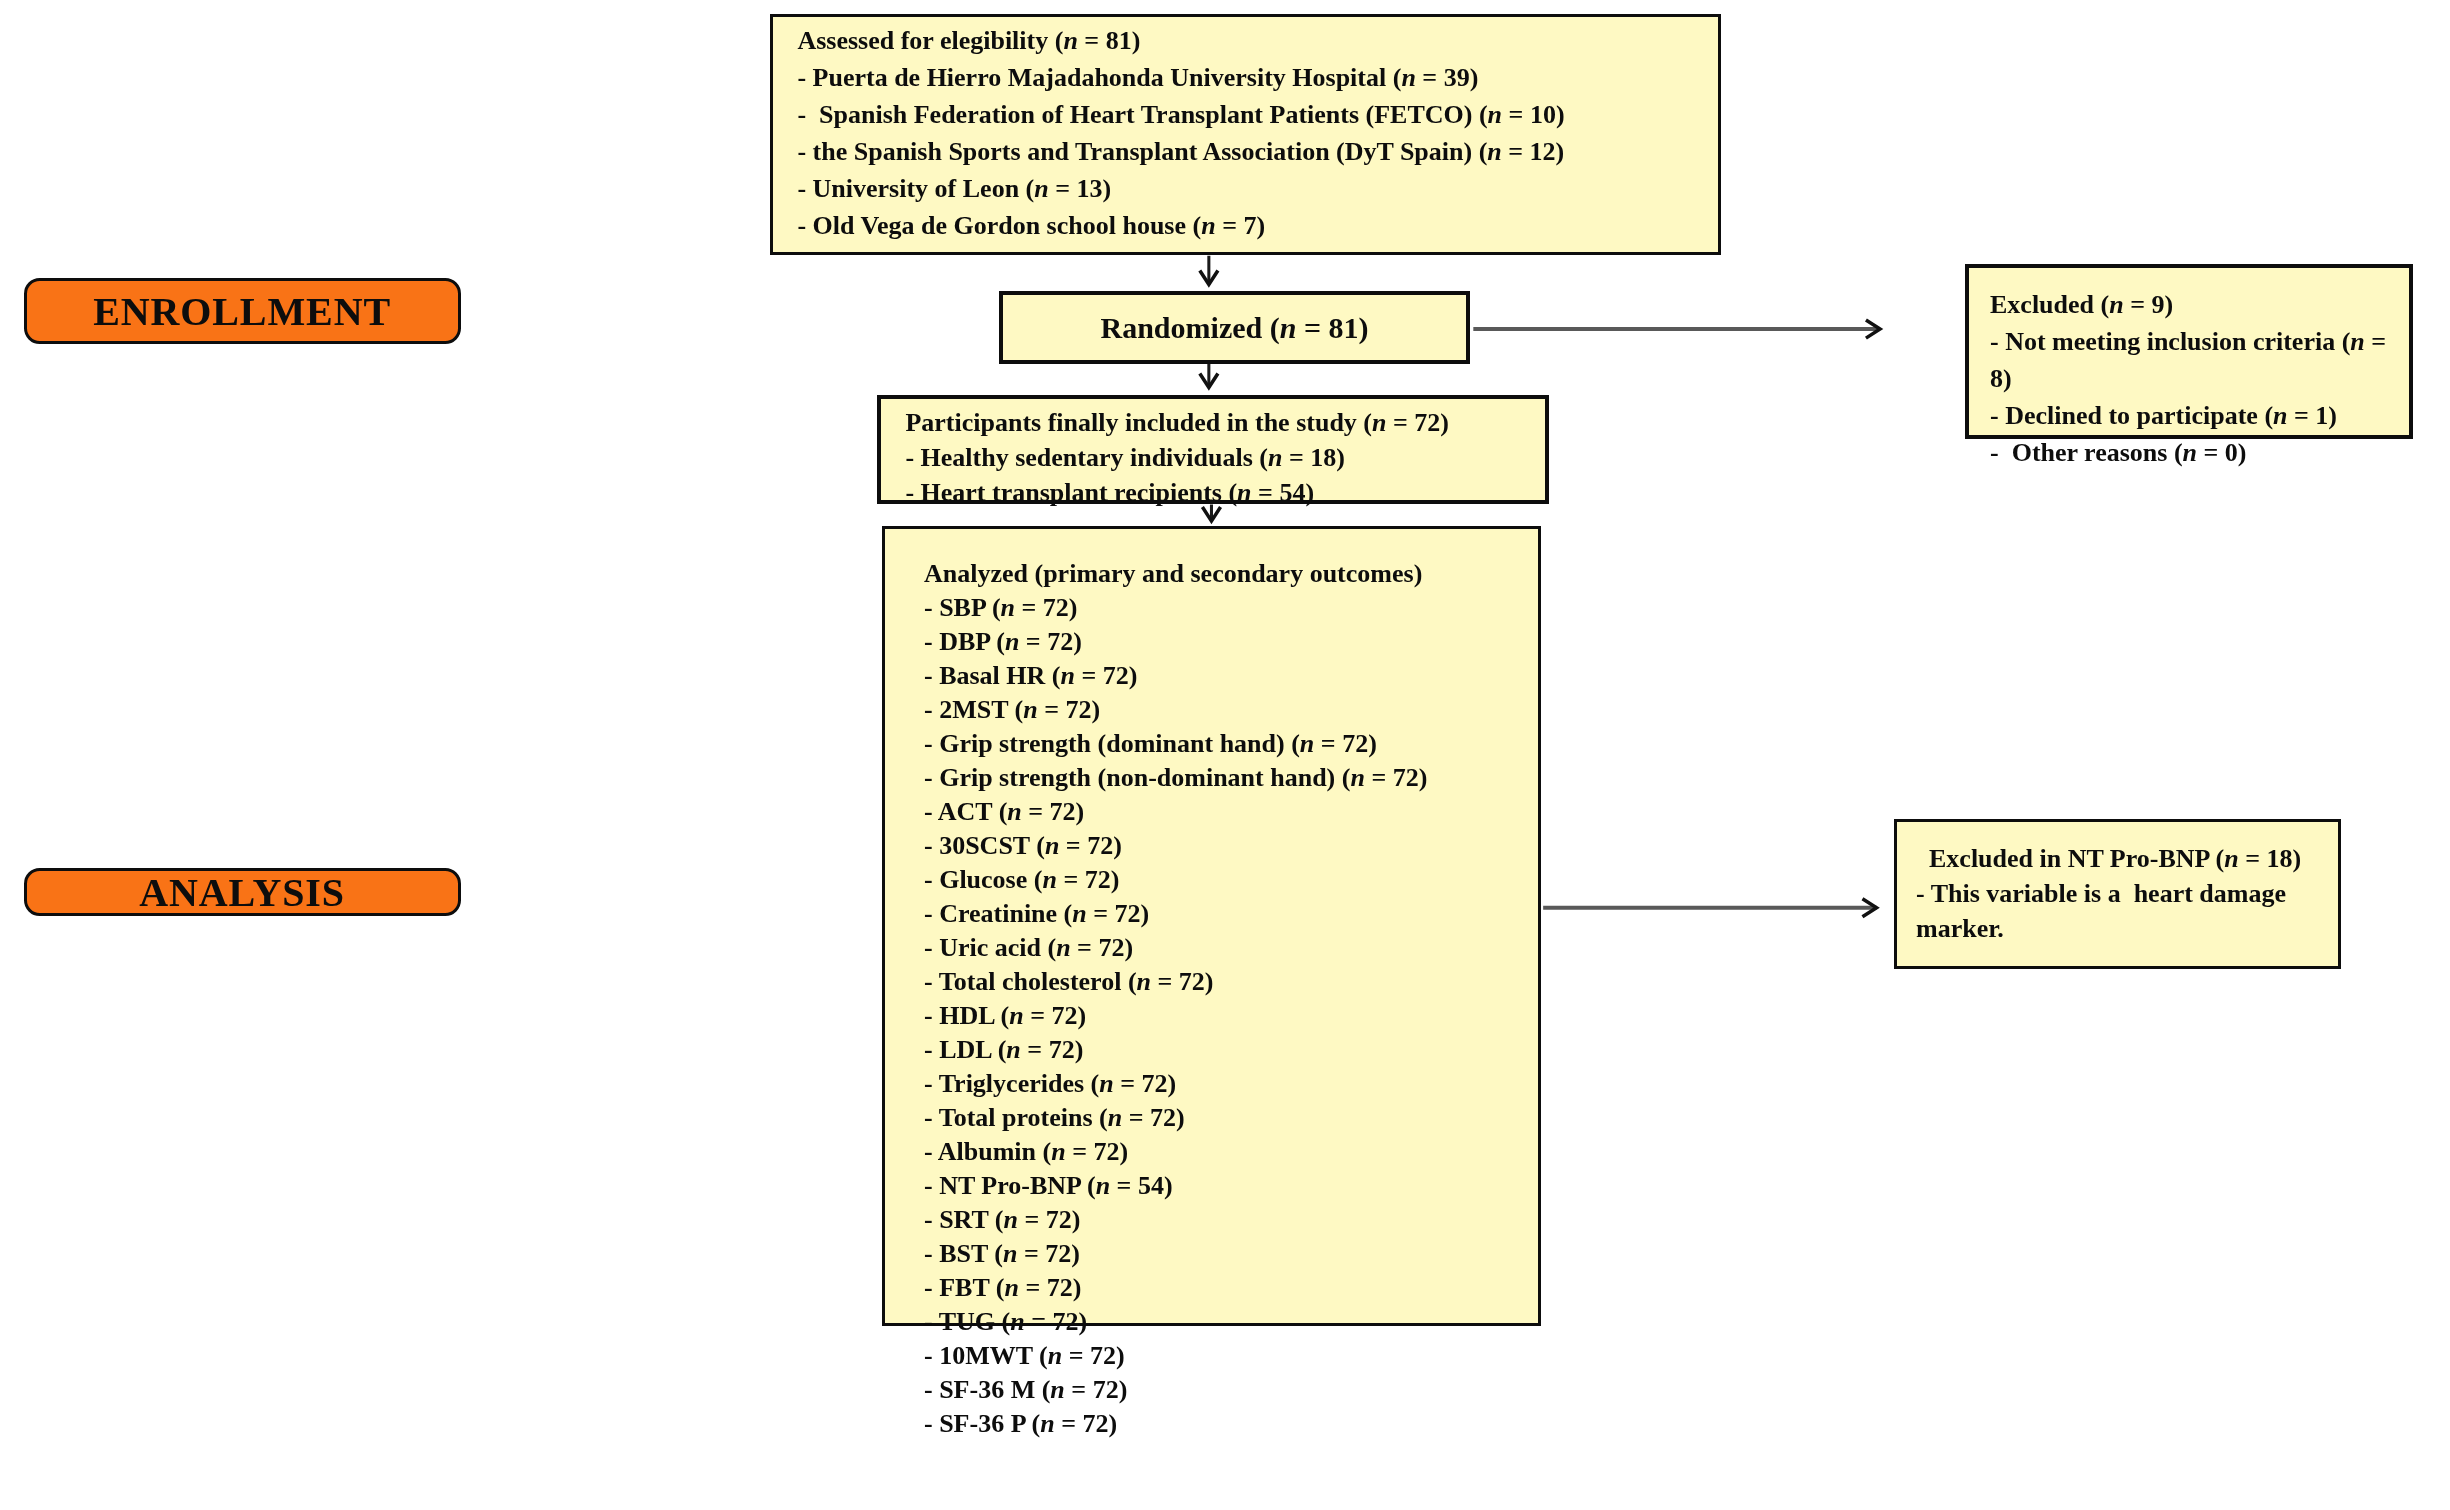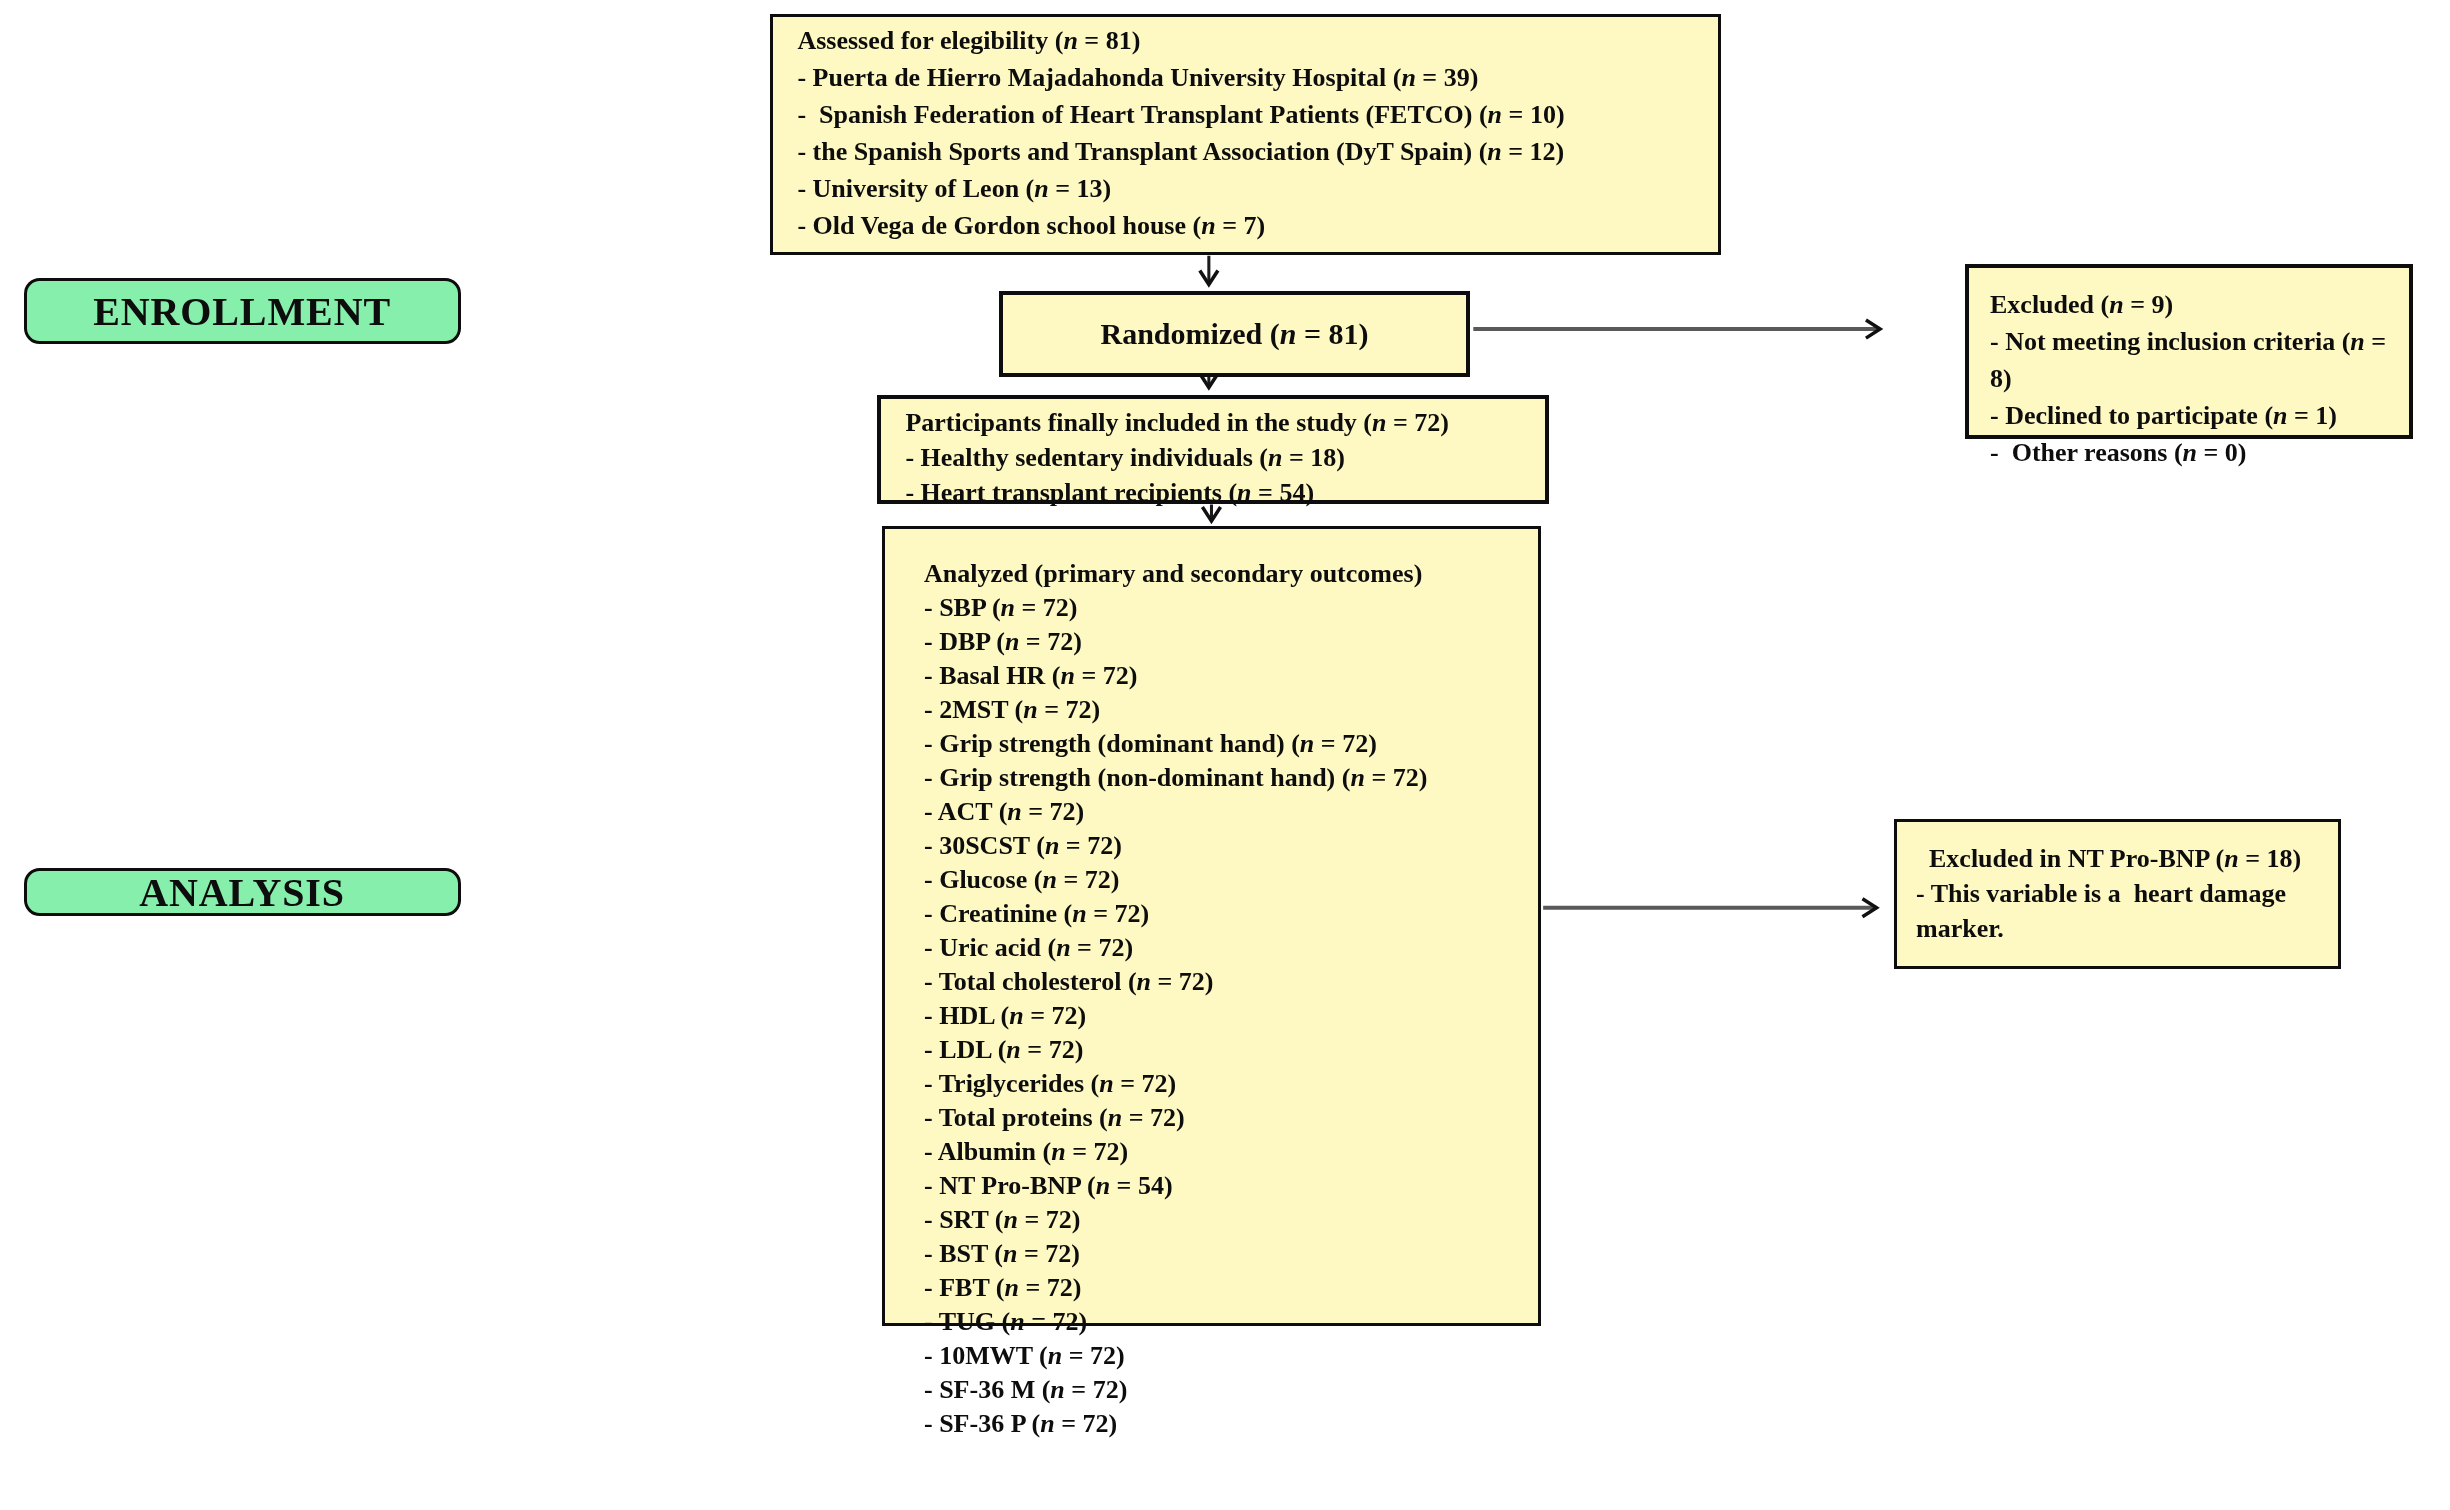--- a/index.html
+++ b/index.html
@@ -8,33 +8,33 @@
     font-family:"Liberation Serif","DejaVu Serif",serif;font-weight:700;color:#0d0d0d;
   }
   .box{
     position:absolute;background:#fef9c3;border:3.5px solid #0d0d0d;
     box-sizing:border-box;white-space:pre-wrap;
   }
   .line{font-size:26px;line-height:37px;}
   .line i{font-style:italic;}
   
   .b-assessed{left:770px;top:14px;width:951px;height:241px;padding:5.2px 15.7px 0 24.4px;}
-  .b-randomized{left:999px;top:291px;width:471px;height:86px;border-width:4.4px;
+  .b-randomized{left:999px;top:291px;width:471px;height:73px;border-width:4.4px;
     display:flex;align-items:center;justify-content:center;text-align:center;}
   .b-randomized .line{font-size:30px;line-height:30px;}
   .b-excluded{left:1965px;top:264px;width:448px;height:175px;padding:17.5px 7px 0 21px;border-width:4.4px;}
   .b-participants{left:877px;top:395px;width:672px;height:109px;padding:6.1px 7px 0 24.4px;border-width:4.4px;}
   .b-participants .line{line-height:35px;}
   .b-analyzed{left:882px;top:526px;width:659px;height:800px;padding:28px 7px 0 39px;}
   .b-analyzed .line{line-height:34px;}
   .b-nt{left:1894px;top:819px;width:447px;height:150px;padding:19px 10.5px 0 19px;}
   .b-nt .line{line-height:35px;}
   
   .pill{
-    position:absolute;background:#86efac;border:3.5px solid #0d0d0d;border-radius:15.7px;
+    position:absolute;background:#f97316;border:3.5px solid #0d0d0d;border-radius:15.7px;
     box-sizing:border-box;display:flex;align-items:center;justify-content:center;
     font-size:40px;letter-spacing:0.9px;
   }
   .pill-enrollment{left:23.6px;top:278px;width:437px;height:66px;}
   .pill-analysis{left:23.6px;top:868px;width:437px;height:48px;}
   .arrows{position:absolute;left:0;top:0;}
 </style>
 </head>
 <body>
 

